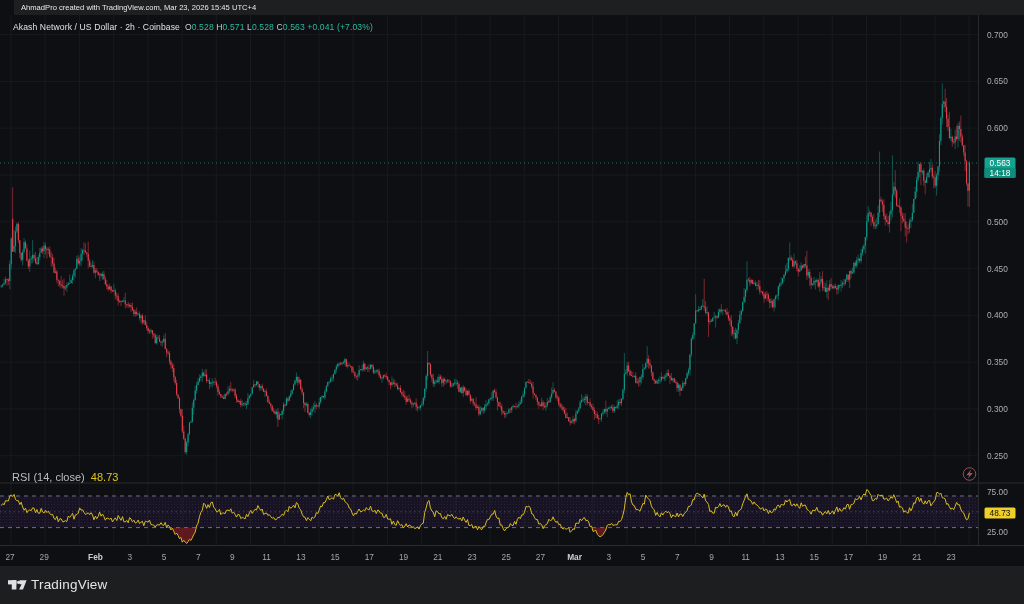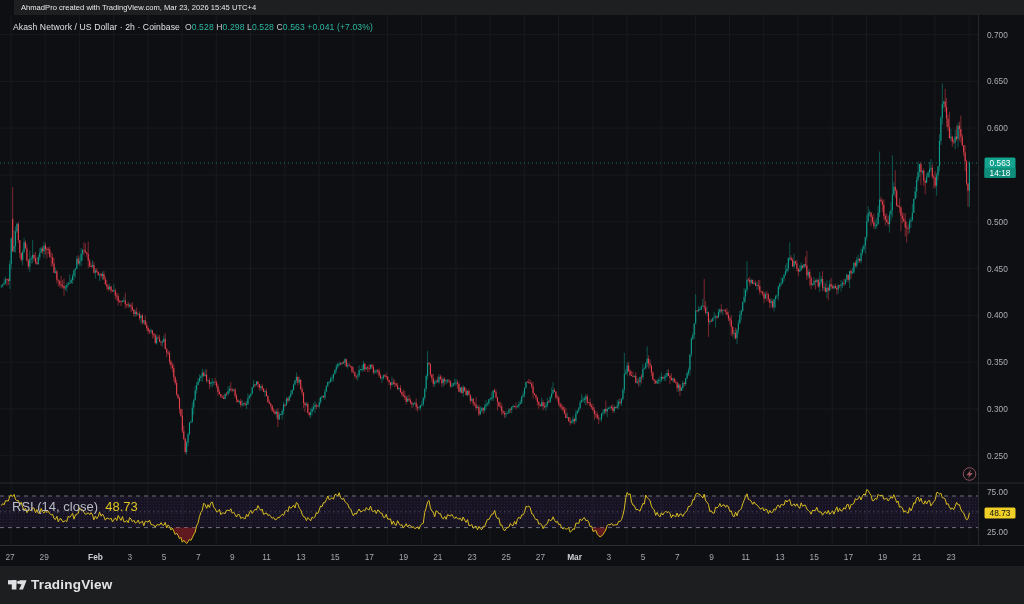--- a/index.html
+++ b/index.html
@@ -1,23 +1,23 @@
 <!DOCTYPE html>
 <html><head><meta charset="utf-8"><style>
 html,body{margin:0;padding:0;background:#0e0f12;width:1024px;height:604px;overflow:hidden}
 *{font-family:"Liberation Sans",sans-serif;box-sizing:border-box}
 #wrap{position:relative;width:1024px;height:604px;background:#0e0f12}
 #topbar{position:absolute;left:14px;top:0;width:1024px;height:15px;background:#1e1f21;
  color:#e8e9ea;font-size:7.6px;font-weight:normal;line-height:15px;padding-left:7px}
 #botbar{position:absolute;left:0;top:566px;width:1024px;height:38px;background:#1d1e20}
 #legend{position:absolute;left:13px;top:22px;font-size:8.6px;color:#dfe2e6;letter-spacing:.1px}
 #legend .v{color:#2cb9a2}
-#rsileg{position:absolute;left:12px;top:499px;font-size:13px;color:#babdc4}
+#rsileg{position:absolute;left:12px;top:471px;font-size:11px;color:#babdc4}
 #rsileg .v{color:#e0c421}
-#tvlogo{position:absolute;left:31px;top:577px;font-size:13.5px;font-weight:bold;color:#e4e5e7;letter-spacing:.2px}
+#tvlogo{position:absolute;left:31px;top:577px;font-size:13.5px;font-weight:normal;color:#e4e5e7;letter-spacing:.2px}
 svg text{font-size:8.3px}
 </style></head><body>
 <div id="wrap">
 <svg width="1024" height="604" style="position:absolute;left:0;top:0">
 <g stroke="#171b1d" stroke-width="1">
 <path d="M11.0 15V545"></path>
         <path d="M45.2 15V545"></path>
         <path d="M79.4 15V545"></path>
         <path d="M113.7 15V545"></path>
         <path d="M147.9 15V545"></path>
@@ -130,21 +130,21 @@
 <text x="1000" y="176" text-anchor="middle" fill="#fff" font-size="7.8px">14:18</text>
 <rect x="984.5" y="507.5" width="31" height="11" rx="1.5" fill="#f0d026"></rect>
 <text x="1000" y="516" text-anchor="middle" fill="#0e0f12">48.73</text>
 </g>
 <g>
 <circle cx="969.5" cy="474" r="6.3" fill="none" stroke="#8e505c" stroke-width="1"></circle>
 <path d="M971.2 469.6 L966.4 475.2 H969.3 L967.9 478.6 L972.8 472.9 H969.9 Z" fill="#a25662"></path>
 </g>
 </svg>
 <div id="topbar">AhmadPro created with TradingView.com, Mar 23, 2026 15:45 UTC+4</div>
-<div id="legend">Akash Network / US Dollar · 2h · Coinbase&nbsp;&nbsp;<span style="color:#c9ccd2">O</span><span class="v">0.528</span>&nbsp;<span style="color:#c9ccd2">H</span><span class="v">0.298</span>&nbsp;<span style="color:#c9ccd2">L</span><span class="v">0.528</span>&nbsp;<span style="color:#c9ccd2">C</span><span class="v">0.563</span>&nbsp;<span class="v">+0.041 (+7.03%)</span></div>
+<div id="legend">Akash Network / US Dollar · 2h · Coinbase&nbsp;&nbsp;<span style="color:#c9ccd2">O</span><span class="v">0.528</span>&nbsp;<span style="color:#c9ccd2">H</span><span class="v">0.571</span>&nbsp;<span style="color:#c9ccd2">L</span><span class="v">0.528</span>&nbsp;<span style="color:#c9ccd2">C</span><span class="v">0.563</span>&nbsp;<span class="v">+0.041 (+7.03%)</span></div>
 <div id="rsileg">RSI (14, close)&nbsp;&nbsp;<span class="v">48.73</span></div>
 <div id="botbar"></div>
 <svg width="19" height="10" viewBox="0 0 19 9.6" style="position:absolute;left:8px;top:580px">
 <g fill="#dfe0e3">
 <rect x="0" y="0" width="8.4" height="4.2"></rect>
 <rect x="3.8" y="0" width="4.6" height="9.3"></rect>
 <circle cx="10.6" cy="2.1" r="1.6"></circle>
 <path d="M11.5 0 H18.6 L15.0 9.3 H11.1 L13.6 4.1 H11.5 Z"></path>
 </g>
 </svg>

